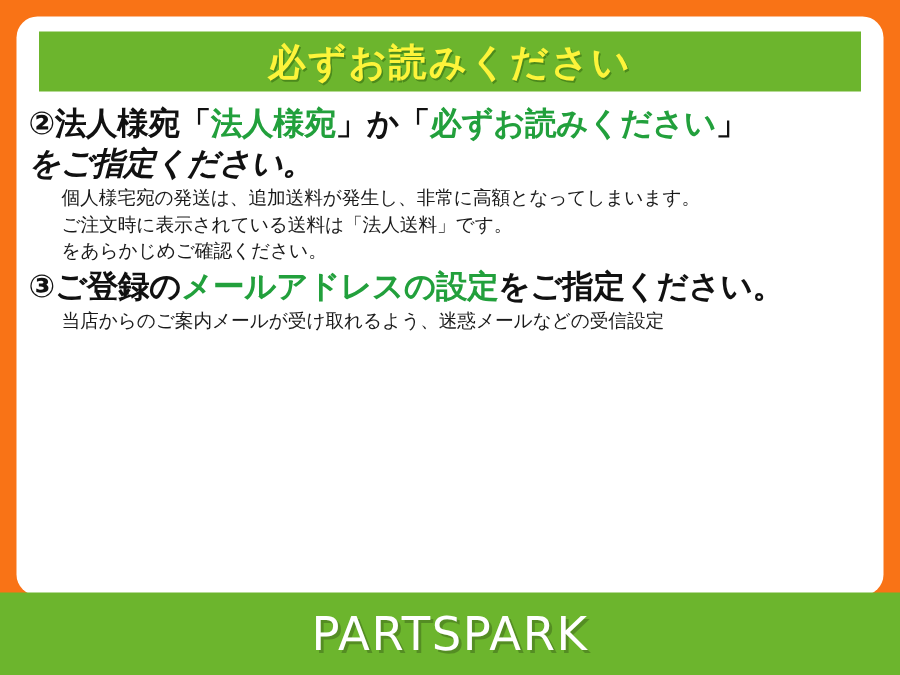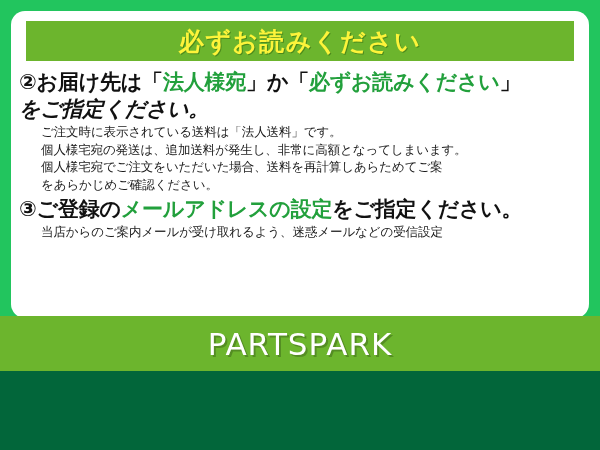--- a/index.html
+++ b/index.html
@@ -4,22 +4,22 @@
 <style>
   * { margin:0; padding:0; box-sizing:border-box; }
   html,body { width:600px; height:450px; }
   body {
     font-family:"DejaVu Sans","Liberation Sans",sans-serif;
     background:#02663a;
     overflow:hidden;
   }
   #notice-card {
     position:relative;
-    width:600px; height:371px;
-    background:#22c55e;
+    width:600px; height:450px;
+    background:#f97316;
     display:flex; flex-direction:column;
   }
   
   #panel {
     position:absolute;
     left:11px; top:11px; right:11px; bottom:53px;
     background:#ffffff;
     border-radius:14px;
     overflow:hidden;
   }
@@ -88,26 +88,25 @@
   <div id="panel">
 
     <div id="header-banner">
       <span id="header-title">必ずお読みください</span>
     </div>
 
     <div id="items">
 
 
       <div class="item">
-        <div class="item-heading"><span class="num">②</span><span>お届け先は「</span><span class="hl">法人様宛</span><span>」か「</span><span class="hl">必ずお読みください</span><span>」</span></div>
+        <div class="item-heading"><span class="num">②</span><span>法人様宛「</span><span class="hl">法人様宛</span><span>」か「</span><span class="hl">必ずお読みください</span><span>」</span></div>
         <div class="item-heading i2-line2">をご指定ください。</div>
         <div class="item-body">
+          <div>個人様宅宛の発送は、追加送料が発生し、非常に高額となってしまいます。</div>
           <div>ご注文時に表示されている送料は「法人送料」です。</div>
-          <div>個人様宅宛の発送は、追加送料が発生し、非常に高額となってしまいます。</div>
-          <div>個人様宅宛でご注文をいただいた場合、送料を再計算しあらためてご案</div>
           <div>をあらかじめご確認ください。</div>
         </div>
       </div>
 
       <div class="item">
         <div class="item-heading"><span class="num">③</span><span>ご登録の</span><span class="hl">メールアドレスの設定</span><span>をご指定ください。</span></div>
         <div class="item-body">
           <div>当店からのご案内メールが受け取れるよう、迷惑メールなどの受信設定</div>
         </div>
       </div>

